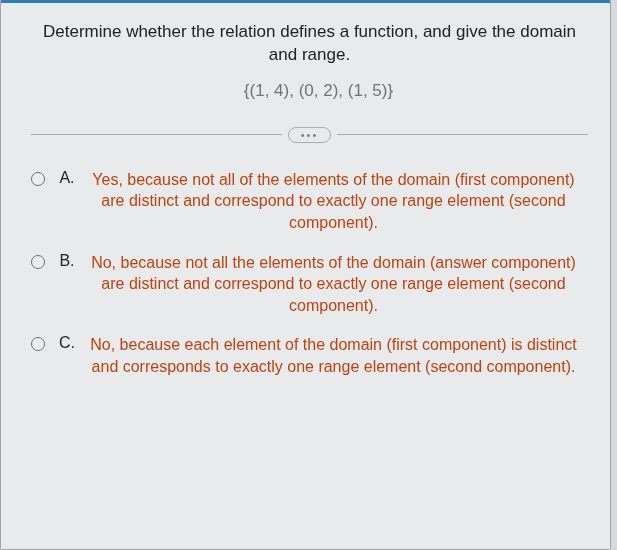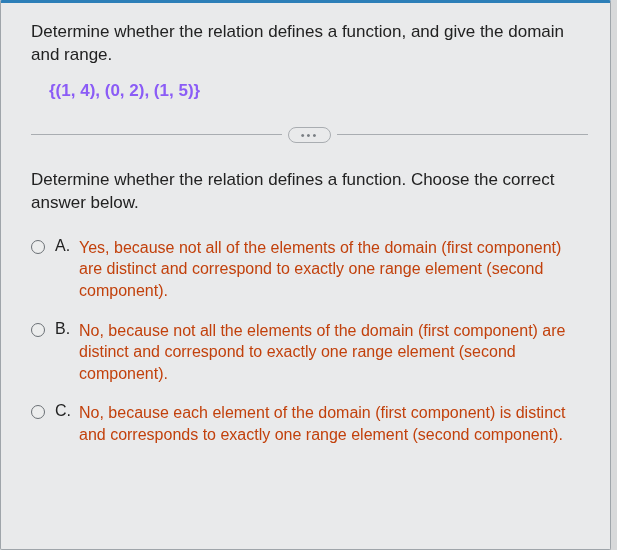--- a/index.html
+++ b/index.html
@@ -1,15 +1,15 @@
 <!DOCTYPE html>
 <html><head>
 <meta charset="utf-8">
 <style>
-  * { box-sizing: border-box; margin: 0; padding: 0; }
+  * { box-sizing: border-box; margin: 0; padding: 0; text-align: center; }
   html, body { width: 617px; height: 550px; overflow: hidden; }
   body {
     font-family: Arial, Helvetica, sans-serif;
     background: #d8d9da;
     color: #2a2a2a;
   }
   .card {
     background: #e9eaeb;
     border: 1px solid #9fa5aa;
     border-top: 3px solid #2d7fb8;
@@ -20,24 +20,23 @@
     position: relative;
   }
   .prompt {
     font-size: 17px;
     line-height: 1.35;
     color: #222;
     margin-bottom: 14px;
   }
   .relation {
     font-size: 17px;
-    color: #8b5cf6;
+    color: #737373;
     margin-left: 18px;
     margin-bottom: 26px;
-    font-weight: bold;
   }
   .divider-row {
     display: flex;
     align-items: center;
     margin-bottom: 26px;
   }
   .hr {
     flex: 1;
     height: 1px;
     background: #a9adb1;
@@ -95,34 +94,33 @@
   <p class="prompt">Determine whether the relation defines a function, and give the domain and range.</p>
 
   <p class="relation">{(1, 4), (0, 2), (1, 5)}</p>
 
   <div class="divider-row">
     <div class="hr"></div>
     <div class="pill">•••</div>
     <div class="hr"></div>
   </div>
 
-  <p class="subprompt">Determine whether the relation defines a function. Choose the correct answer below.</p>
 
   <div class="options">
 
     <div class="option">
       <span class="radio"></span>
       <span class="opt-letter">A.</span>
       <span class="opt-text">Yes, because not all of the elements of the domain (first component) are distinct and correspond to exactly one range element (second component).</span>
     </div>
 
     <div class="option">
       <span class="radio"></span>
       <span class="opt-letter">B.</span>
-      <span class="opt-text">No, because not all the elements of the domain (first component) are distinct and correspond to exactly one range element (second component).</span>
+      <span class="opt-text">No, because not all the elements of the domain (answer component) are distinct and correspond to exactly one range element (second component).</span>
     </div>
 
     <div class="option">
       <span class="radio"></span>
       <span class="opt-letter">C.</span>
       <span class="opt-text">No, because each element of the domain (first component) is distinct and corresponds to exactly one range element (second component).</span>
     </div>
 
   </div>
 

